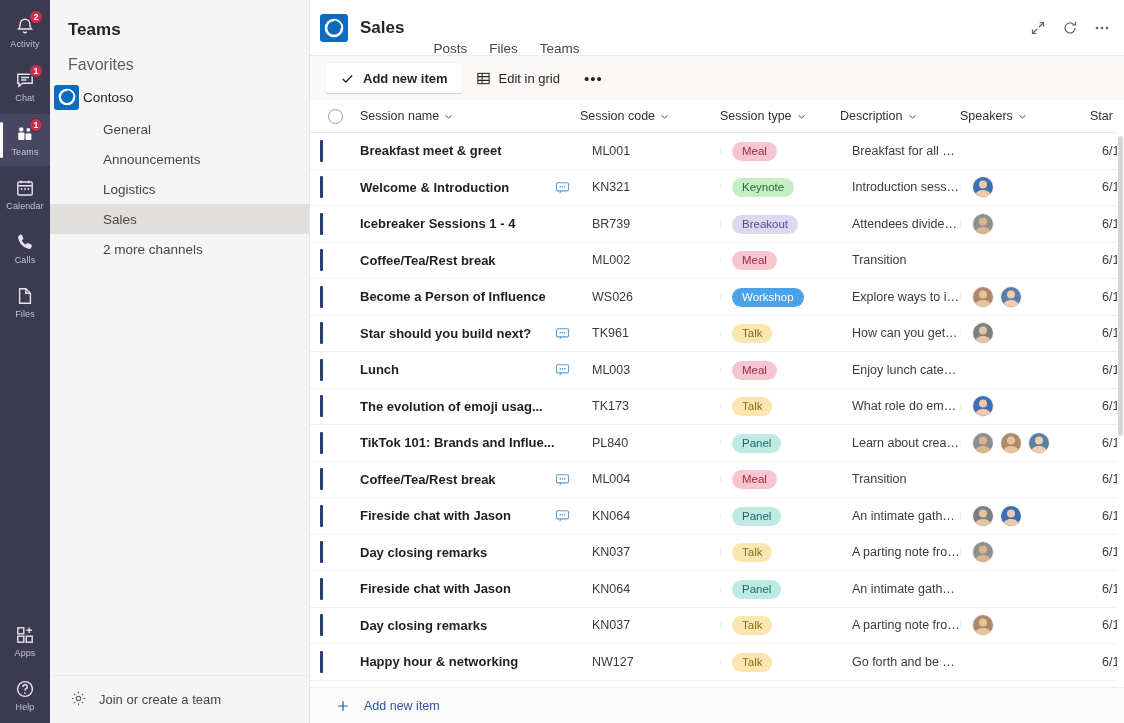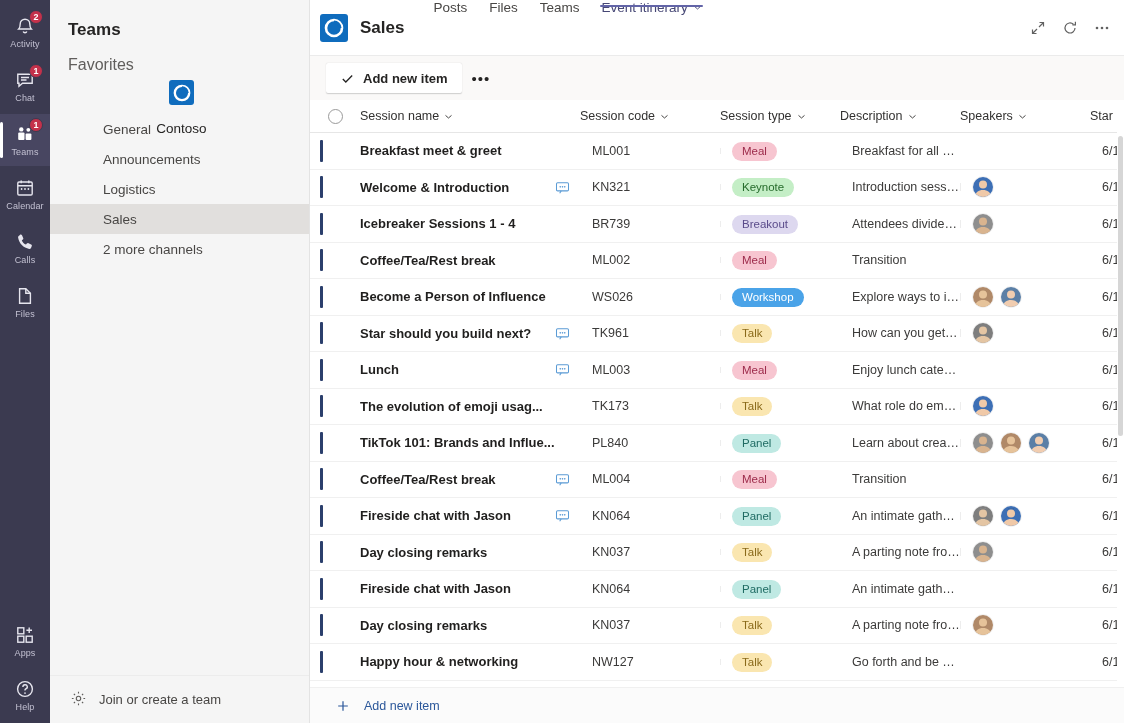--- a/index.html
+++ b/index.html
@@ -40,22 +40,22 @@
 
   
   .sidebar {
     width: 260px; flex: 0 0 260px; background: #f5f5f5;
     border-right: 1px solid #e3e3e3; display: flex; flex-direction: column;
     position: relative;
   }
   .sb-title { font-size: 17px; font-weight: bold; color: #252423; padding: 20px 0 14px 18px; }
   .sb-group { font-size: 16px; color: #605e5c; padding: 2px 0 6px 18px; }
   .sb-team {
-    display: flex; align-items: center; gap: 16px; height: 34px;
-    padding-left: 4px; cursor: pointer; flex-direction: column;
+    display: flex; align-items: center; gap: 4px; height: 34px;
+    padding-left: 4px; cursor: pointer;
   }
   .team-logo {
     width: 25px; height: 25px; border-radius: 3px; flex: 0 0 25px;
     background: #0f6cbd; display: flex; align-items: center; justify-content: center;
   }
   .team-logo svg { width: 18px; height: 18px; }
   .sb-team-name { font-size: 13.5px; color: #252423; }
   .sb-ch {
     height: 30px; display: flex; align-items: center; padding-left: 53px;
     font-size: 13.5px; color: #484644; cursor: pointer;
@@ -75,21 +75,21 @@
   .chan-header {
     height: 56px; display: flex; align-items: center; padding: 0 14px 0 10px;
     border-bottom: 1px solid #ebebeb; flex: 0 0 56px;
   }
   .chan-logo {
     width: 28px; height: 28px; border-radius: 3px; background: #0f6cbd;
     display: flex; align-items: center; justify-content: center; margin-right: 12px; flex:0 0 28px;
   }
   .chan-logo svg { width: 20px; height: 20px; }
   .chan-name { font-size: 17px; font-weight: bold; color: #252423; margin-right: 18px; }
-  .tabs { display: flex; align-items: flex-start; height: 56px; }
+  .tabs { display: flex; align-items: flex-end; height: 56px; }
   .tab {
     display: flex; align-items: center; gap: 5px; padding: 0 11px;
     font-size: 13.5px; color: #484644; cursor: pointer; position: relative;
   }
   .tab.active { color: #464775; font-weight: normal; }
   .tab.active::after {
     content: ""; position: absolute; left: 10px; right: 10px; bottom: 8px;
     height: 2px; background: #6264a7; border-radius: 2px;
   }
   .tab .chev { width: 9px; height: 9px; }
@@ -312,28 +312,20 @@
       <div class="tabs" id="tabs">
           <div class="tab">
             <span>Posts</span>
           </div>
           <div class="tab">
             <span>Files</span>
           </div>
           <div class="tab">
             <span>Teams</span>
           </div>
-          <div class="tab active">
-            <span>Event itinerary</span>
-            <span style="display: flex; align-items: center;">
-              <svg class="chev" viewBox="0 0 12 12" fill="none" stroke="currentColor" stroke-width="1.2">
-                <path d="M2 4.5L6 8l4-3.5"></path>
-              </svg>
-            </span>
-          </div>
         </div>
       <div class="tab-add">
         <svg viewBox="0 0 16 16" stroke="#484644" stroke-width="1.4">
             <path d="M8 2.5v11M2.5 8h11"></path>
           </svg>
       </div>
       <div class="hdr-right">
         <span class="ib">
           <svg viewBox="0 0 16 16" fill="none" stroke="#616161" stroke-width="1.2">
               <path d="M9.5 2.5h4v4M13.5 2.5L9 7M6.5 13.5h-4v-4M2.5 13.5L7 9"></path>
@@ -355,20 +347,27 @@
       </div>
     </div>
 
     <div class="cmdbar">
       <div class="cmd-btn raised">
         <svg viewBox="0 0 16 16" fill="none" stroke="#252423" stroke-width="1.4">
             <path d="M3 8.5l3.2 3.2L13 4.8"></path>
           </svg>
         <span>Add new item</span>
       </div>
+      <div class="cmd-btn">
+        <svg viewBox="0 0 16 16" fill="none" stroke="#252423" stroke-width="1.1">
+            <rect x="2" y="2.5" width="12" height="11"></rect>
+            <path d="M2 6h12M2 10h12M6.5 2.5v11"></path>
+          </svg>
+        <span>Edit in grid</span>
+      </div>
       <div class="cmd-dots">•••</div>
     </div>
 
     <div class="list-wrap">
       <div class="grid" id="grid">
           <div class="row hrow">
             <div class="c-sel">
               <span class="circle"></span>
             </div>
             <div class="c-name">

